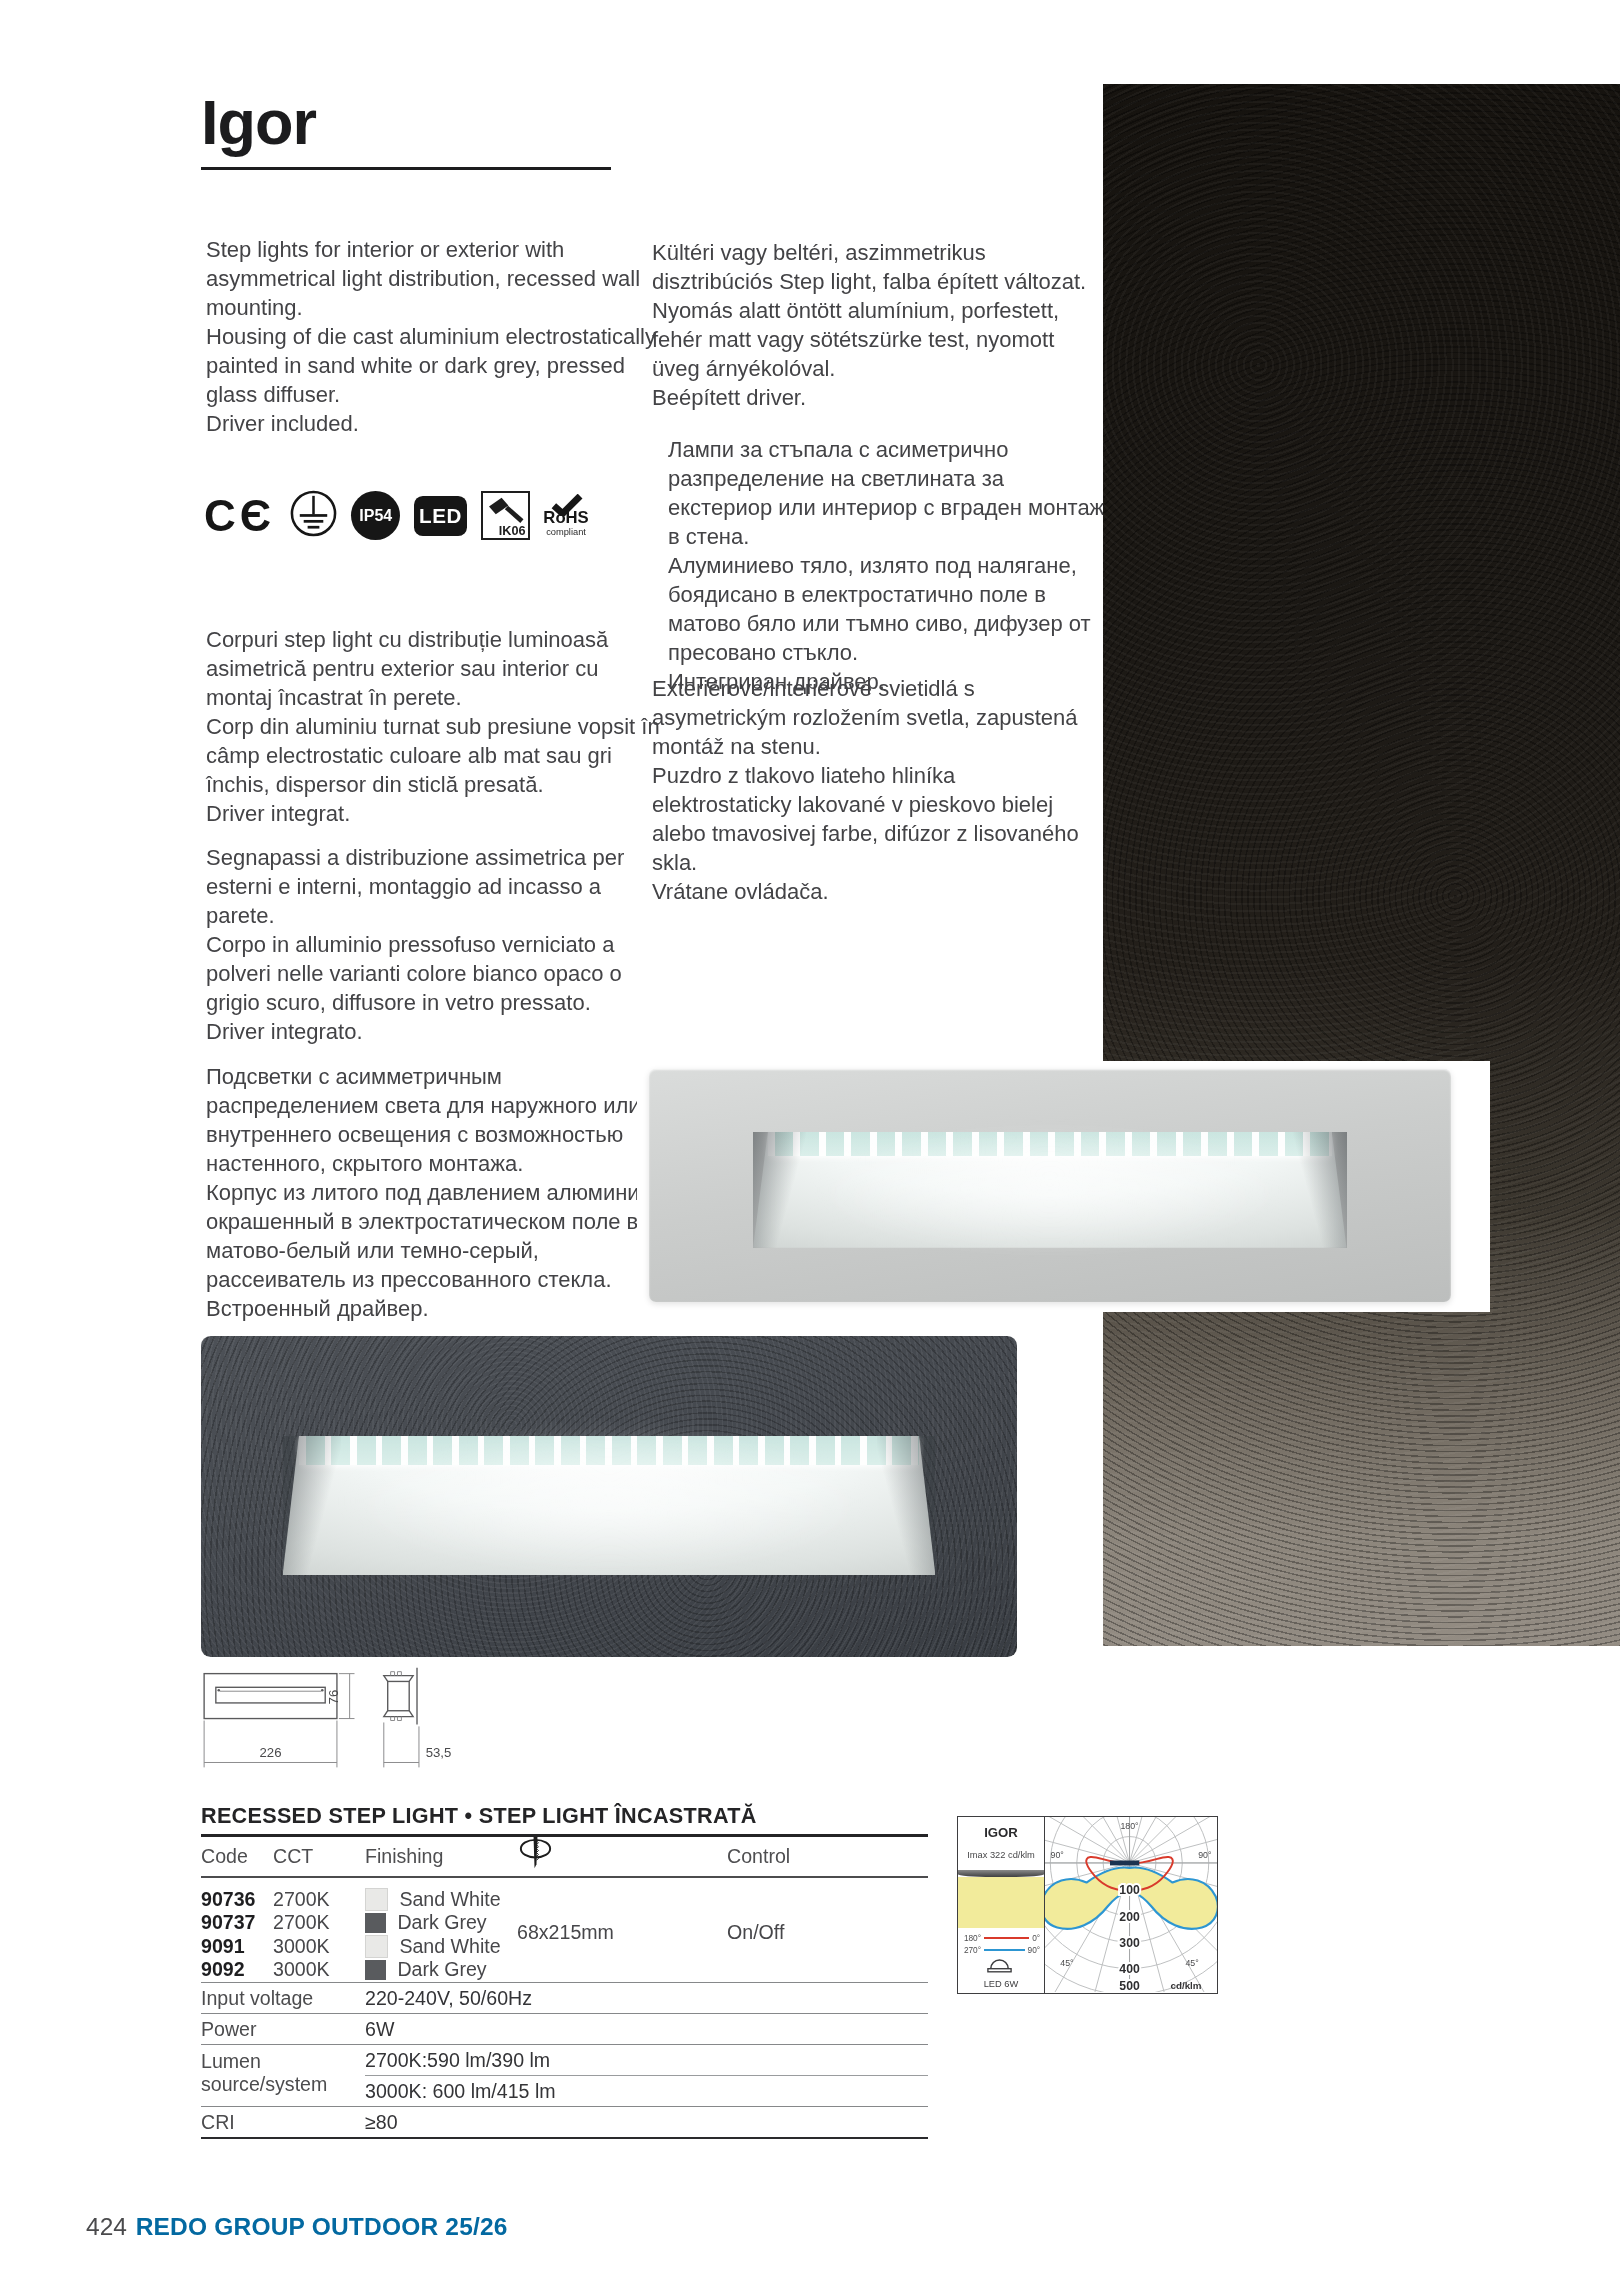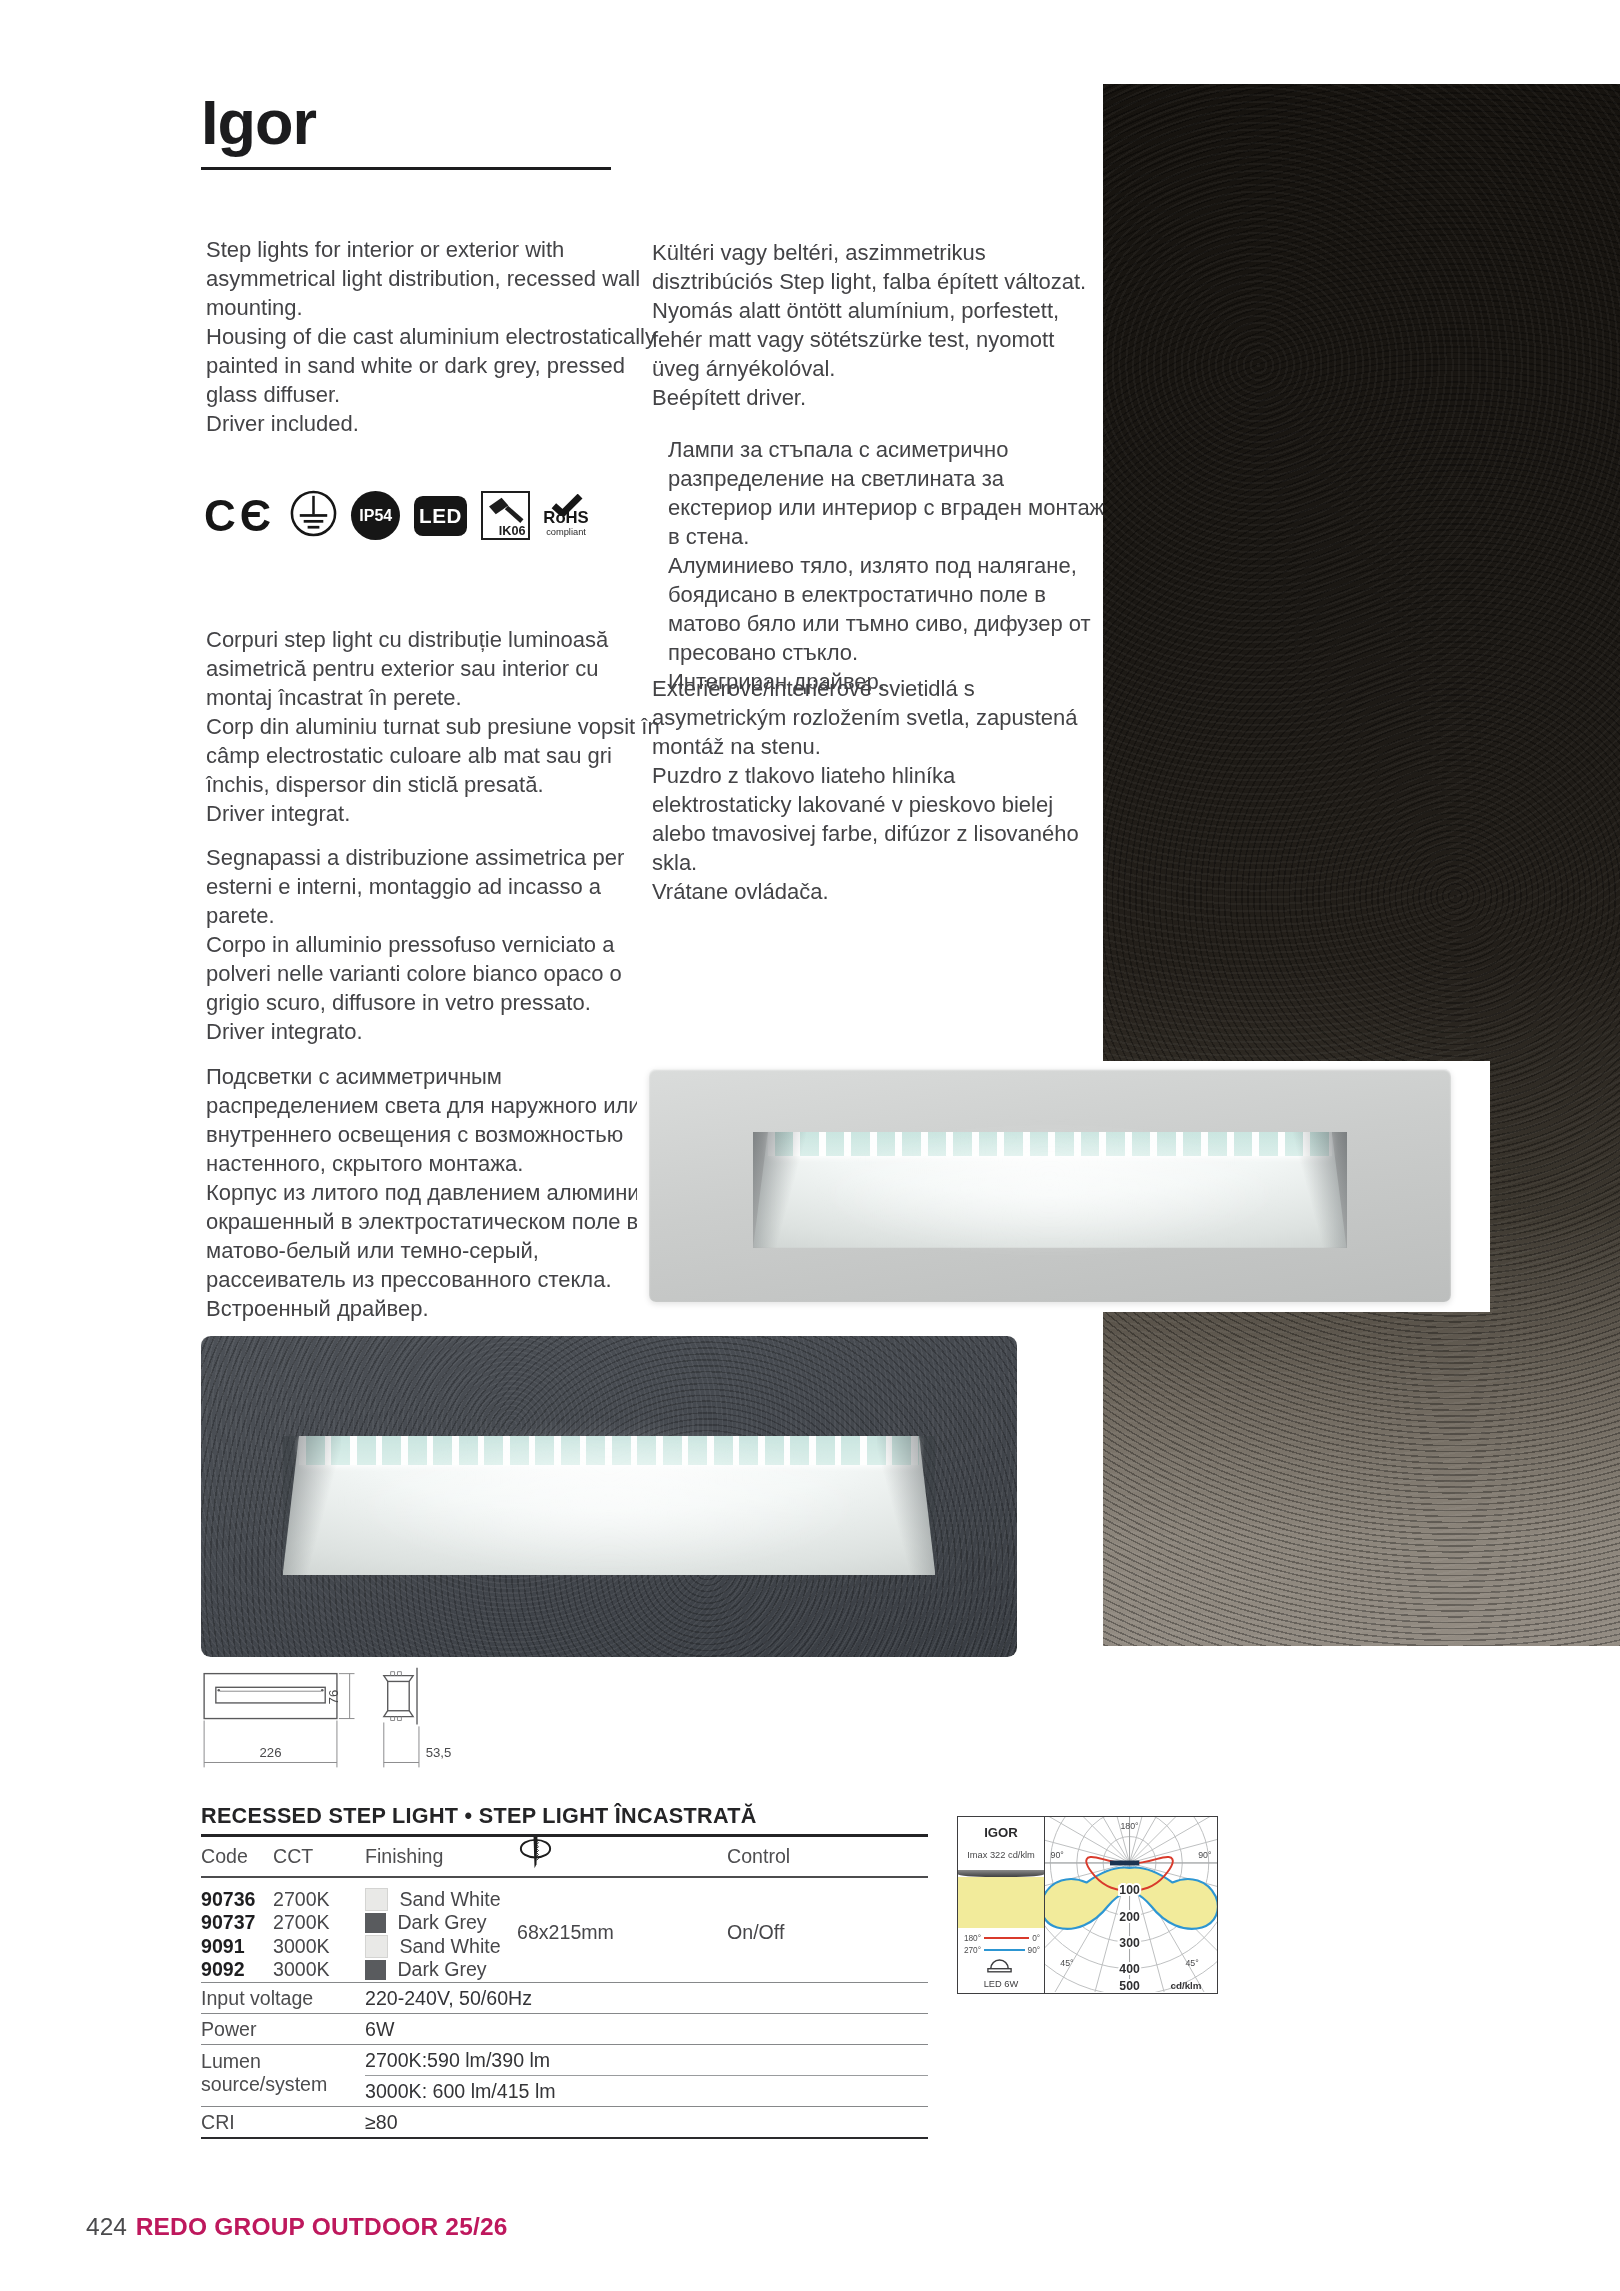--- a/index.html
+++ b/index.html
@@ -103,21 +103,21 @@
   .ph-led{position:absolute;left:0;right:0;bottom:3.9px;text-align:center;font-size:9.3px;color:#3c3c3e;}
   .ph-polar{flex:1;position:relative;}
   .ph-polar svg{display:block;}
   .ringlab{font-size:12.5px;font-weight:700;fill:#2e2e30;paint-order:stroke;stroke:#ffffff;stroke-width:4px;text-anchor:middle;}
   .anglab{font-size:9px;fill:#4a4a4c;text-anchor:middle;}
   .unitlab{font-size:10px;font-weight:700;fill:#333335;}
 
   
   .footer{left:86px;top:2213px;display:flex;gap:8.8px;align-items:baseline;font-size:24.5px;}
   .fpage{color:#4a4a4c;}
-  .fbrand{font-weight:700;color:#be185d;letter-spacing:0.2px;}
+  .fbrand{font-weight:700;color:#0369a1;letter-spacing:0.2px;}
 </style>
 </head>
 <body>
 
 <div class="abs title">Igor</div>
 <div class="abs title-rule"></div>
 
 <div class="abs para" style="left:206px;top:235px;">Step lights for interior or exterior with asymmetrical light distribution, recessed wall mounting.
 Housing of die cast aluminium electrostatically painted in sand white or dark grey, pressed glass diffuser.
 Driver included.</div>

